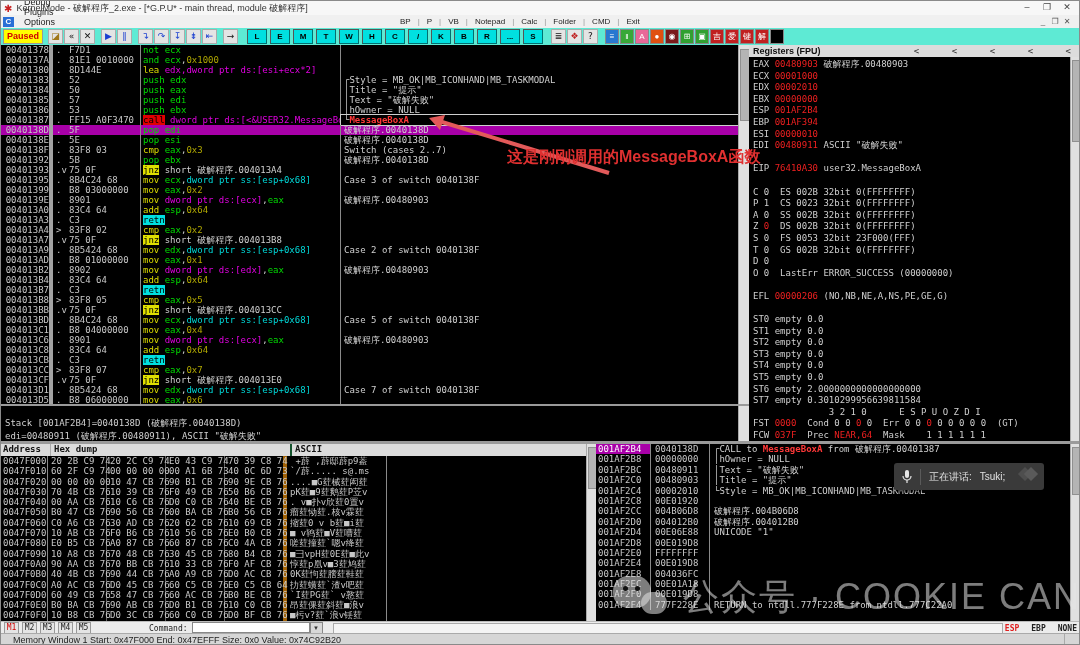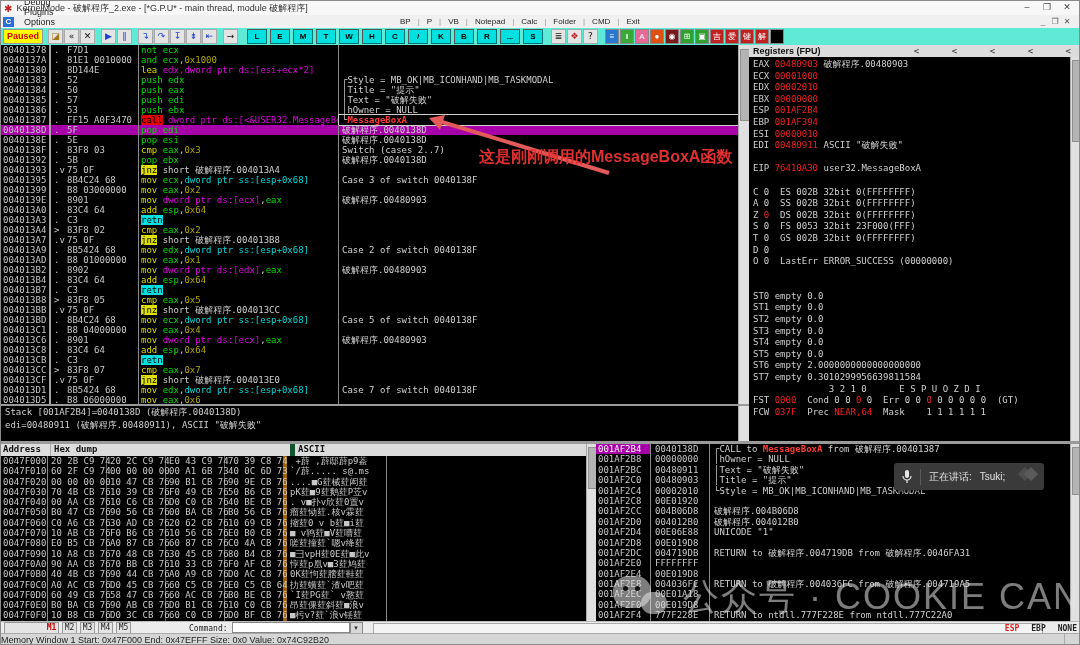--- a/index.html
+++ b/index.html
@@ -34,52 +34,52 @@
   .lbtn{width:18px;height:13px;background:#00e0e0;border:1px solid #555;border-right-color:#007070;
         border-bottom-color:#007070;color:#000;font-size:8px;font-weight:bold;text-align:center;
         line-height:13px;margin-right:3px;}
   .ricons{display:flex;margin-left:6px;}
   .ricon{width:12px;height:13px;color:#fff;font-size:8px;text-align:center;line-height:13px;
          margin-right:1px;border:1px solid #888;overflow:hidden;}
   
   .disasm{position:absolute;left:0;top:44px;width:737px;height:359px;background:#000;overflow:hidden;}
   .drow{display:flex;height:10px;line-height:10px;font-size:9px;white-space:pre;}
   .drow.cur{background:#a800a8;}
-  .c-a{width:46px;padding-left:2px;border-right:2px solid #a3a3a3;color:#c8c8c8;}
+  .c-a{width:46px;padding-left:2px;border-right:4px solid #a3a3a3;color:#c8c8c8;text-align:right;}
   .c-d{width:13px;padding-left:3px;color:#c8c8c8;}
   .c-b{width:71px;border-right:1px solid #8a8a8a;color:#c8c8c8;overflow:hidden;}
   .c-i{width:197px;border-right:1px solid #8a8a8a;padding-left:2px;overflow:hidden;}
   .c-c{flex:1;padding-left:3px;overflow:hidden;}
   .boxed{outline:1px solid #cfcfcf;}
   .tk-g{color:#00dc00;}.tk-y{color:#dede00;}.tk-o{color:#b0a800;}.tk-m{color:#e000e0;}
   .tk-c{color:#00d8d8;}.tk-w{color:#d0d0d0;}.tk-r{color:#ee2020;}
   .tk-red{color:#ff3838;font-weight:bold;}
   .tk-hlr{background:#e00000;color:#000;}
   .tk-hly{background:#e0e000;color:#000;}
   .tk-hlc{background:#00e0e0;color:#000;}
   .splitter1{position:absolute;left:0;top:403px;width:748px;height:2px;background:#9a9a9a;}
-  .infopane{position:absolute;left:0;top:405px;width:737px;height:35px;background:#000;padding-top:0;}
+  .infopane{position:absolute;left:0;top:405px;width:737px;height:35px;background:#000;padding-top:11px;}
   .iline{font-size:9px;line-height:13px;color:#d0d0d0;padding-left:4px;white-space:pre;}
   .cpu-sb{position:absolute;left:737px;top:44px;width:11px;height:396px;background:#e0e0e0;border-left:1px solid #aaa;}
   .cpu-sb .thumb{position:absolute;left:1px;top:4px;width:9px;height:70px;background:#b4b4b4;border:1px solid #909090;}
   
   .regwin{position:absolute;left:748px;top:44px;width:332px;height:396px;background:#000;}
   .reghdr{height:12px;background:#dcdcdc;color:#111;font-size:9px;font-weight:bold;
           display:flex;justify-content:space-between;align-items:center;padding:0 10px 0 4px;}
   .regarrows{font-weight:normal;white-space:pre;color:#333;}
   .reglines{padding-top:2px;}
   .rline{height:11.6px;line-height:11.6px;font-size:9px;white-space:pre;color:#d0d0d0;padding-left:4px;overflow:hidden;}
   .reg-sb{position:absolute;left:1069px;top:56px;width:11px;height:384px;background:#e0e0e0;border-left:1px solid #aaa;}
   .reg-sb .thumb{position:absolute;left:1px;top:3px;width:9px;height:80px;background:#b4b4b4;border:1px solid #909090;}
   .splitter2{position:absolute;left:0;top:440px;width:1080px;height:3px;background:#9a9a9a;}
   
   .hexwin{position:absolute;left:0;top:443px;width:585px;height:177px;background:#000;overflow:hidden;}
   .hexhdr{height:12px;background:#dcdcdc;color:#111;font-size:9px;font-weight:bold;display:flex;}
   .hh-a{width:47px;padding-left:2px;border-right:1px solid #aaa;}
-  .hh-h{width:236px;padding-left:3px;border-right:5px solid #14532d;}
+  .hh-h{width:236px;padding-left:3px;border-right:2px solid #14532d;}
   .hh-s{padding-left:3px;}
   .hrow{display:flex;height:10.3px;line-height:10.3px;font-size:9px;white-space:pre;}
   .h-a{width:44px;padding-left:2px;border-right:1px solid #8a8a8a;color:#c8c8c8;}
   .h-g{width:55px;padding-left:3px;border-right:1px solid #5f5f5f;color:#c8c8c8;}
   .h-g.last{border-right:4px solid #a16207;}
   .h-s{width:96px;padding-left:3px;border-right:1px solid #8a8a8a;color:#c8c8c8;overflow:hidden;}
   .hex-sb{position:absolute;left:585px;top:443px;width:10px;height:177px;background:#e0e0e0;border-left:1px solid #aaa;}
   .hex-sb .thumb{position:absolute;left:1px;top:3px;width:8px;height:40px;background:#b4b4b4;border:1px solid #909090;}
   
   .stackwin{position:absolute;left:595px;top:443px;width:474px;height:177px;background:#000;overflow:hidden;}
@@ -88,36 +88,36 @@
   .s-a.sel{background:#a800a8;color:#ffffff;}
   .s-v{width:54px;padding-left:4px;color:#c8c8c8;border-right:1px solid #8a8a8a;}
   .s-c{flex:1;padding-left:4px;overflow:hidden;}
   .stack-sb{position:absolute;left:1069px;top:443px;width:11px;height:177px;background:#e0e0e0;border-left:1px solid #aaa;}
   .stack-sb .thumb{position:absolute;left:1px;top:3px;width:9px;height:46px;background:#b4b4b4;border:1px solid #909090;}
   
   .bottombar{position:absolute;left:0;top:620px;width:1080px;height:12px;background:#ececec;
              display:flex;align-items:center;border-top:1px solid #bbb;font-size:8px;}
   .mtab{min-width:13px;height:10px;border:1px solid #999;background:#e4e4e4;color:#222;
         text-align:center;line-height:10px;margin-left:3px;font-family:"DejaVu Sans Mono",monospace;}
-  .mtab.active{color:#d00000;font-weight:bold;padding-left:40px;}
+  .mtab.active{color:#d00000;font-weight:normal;}
   .cmdlabel{margin-left:58px;color:#222;font-family:"DejaVu Sans Mono",monospace;}
   .cmdbox{display:flex;margin-left:4px;}
   .cmdbox input{width:112px;height:9px;border:1px solid #888;font-size:8px;padding:0 2px;}
   .cmddrop{width:11px;height:11px;background:#d8d8d8;border:1px solid #888;font-size:6px;
            text-align:center;line-height:11px;color:#333;}
   .cmdrest{width:668px;height:9px;background:#f4f4f4;border:1px solid #aaa;margin-left:10px;}
   .flagbtns{position:absolute;right:4px;display:flex;font-family:"DejaVu Sans Mono",monospace;}
   .fbtn{margin-left:12px;color:#222;font-weight:bold;}
   .fbtn.active{color:#e02020;}
   .statusbar{position:absolute;left:0;top:632px;width:1080px;height:13px;background:#d6d6d6;
-             font-size:9px;color:#222;line-height:13px;padding-left:0;border-top:1px solid #aaa;box-sizing:border-box;}
+             font-size:9px;color:#222;line-height:13px;padding-left:12px;border-top:1px solid #aaa;box-sizing:border-box;}
   .grip{position:absolute;right:0;top:0;width:16px;height:13px;border-left:1px solid #aaa;}
   
   .anno-svg{position:absolute;left:0;top:0;pointer-events:none;}
-  .anno-text{position:absolute;left:478px;top:146px;font-size:16px;font-weight:bold;color:#e03030;
+  .anno-text{position:absolute;left:506px;top:146px;font-size:16px;font-weight:bold;color:#e03030;
              pointer-events:none;white-space:nowrap;}
   .watermark{position:absolute;left:612px;top:572px;display:flex;align-items:center;gap:14px;
              color:rgba(228,228,228,0.55);font-size:36px;letter-spacing:2px;pointer-events:none;white-space:nowrap;}
   .wm-icon{position:relative;width:56px;height:48px;}
   .wm-b1{position:absolute;left:0;top:2px;width:38px;height:32px;background:rgba(228,228,228,0.55);border-radius:15px;}
   .wm-b2{position:absolute;left:28px;top:18px;width:26px;height:22px;background:rgba(228,228,228,0.55);border-radius:11px;}
   .wm-e{position:absolute;width:5px;height:5px;background:#111;border-radius:50%;}
   .voice{position:absolute;left:893px;top:462px;width:150px;height:27px;background:#3a3a3a;border-radius:3px;
          display:flex;align-items:center;box-shadow:0 1px 3px rgba(0,0,0,.6);}
   .voice-text{color:#e0e0e0;font-size:10px;margin-left:8px;white-space:pre;}
@@ -293,27 +293,29 @@
         <div class="rline"><span class="tk-w">EDX </span><span class="tk-r">00002010</span></div>
         <div class="rline"><span class="tk-w">EBX </span><span class="tk-r">00000000</span></div>
         <div class="rline"><span class="tk-w">ESP </span><span class="tk-r">001AF2B4</span></div>
         <div class="rline"><span class="tk-w">EBP </span><span class="tk-r">001AF394</span></div>
         <div class="rline"><span class="tk-w">ESI </span><span class="tk-r">00000010</span></div>
         <div class="rline"><span class="tk-w">EDI </span><span class="tk-r">00480911</span><span class="tk-w"> ASCII "破解失败"</span></div>
         <div class="rline"></div>
         <div class="rline"><span class="tk-w">EIP </span><span class="tk-r">76410A30</span><span class="tk-w"> user32.MessageBoxA</span></div>
         <div class="rline"></div>
         <div class="rline"><span class="tk-w">C 0  ES 002B 32bit 0(FFFFFFFF)</span></div>
+        <div class="rline"><span class="tk-w">P 1  CS 0023 32bit 0(FFFFFFFF)</span></div>
         <div class="rline"><span class="tk-w">A 0  SS 002B 32bit 0(FFFFFFFF)</span></div>
         <div class="rline"><span class="tk-w">Z </span><span class="tk-r">0</span><span class="tk-w">  DS 002B 32bit 0(FFFFFFFF)</span></div>
         <div class="rline"><span class="tk-w">S 0  FS 0053 32bit 23F000(FFF)</span></div>
         <div class="rline"><span class="tk-w">T 0  GS 002B 32bit 0(FFFFFFFF)</span></div>
         <div class="rline"><span class="tk-w">D 0</span></div>
         <div class="rline"><span class="tk-w">O 0  LastErr ERROR_SUCCESS (00000000)</span></div>
         <div class="rline"></div>
+        <div class="rline"><span class="tk-w">EFL </span><span class="tk-r">00000206</span><span class="tk-w"> (NO,NB,NE,A,NS,PE,GE,G)</span></div>
         <div class="rline"></div>
         <div class="rline"><span class="tk-w">ST0 empty 0.0</span></div>
         <div class="rline"><span class="tk-w">ST1 empty 0.0</span></div>
         <div class="rline"><span class="tk-w">ST2 empty 0.0</span></div>
         <div class="rline"><span class="tk-w">ST3 empty 0.0</span></div>
         <div class="rline"><span class="tk-w">ST4 empty 0.0</span></div>
         <div class="rline"><span class="tk-w">ST5 empty 0.0</span></div>
         <div class="rline"><span class="tk-w">ST6 empty 2.0000000000000000000</span></div>
         <div class="rline"><span class="tk-w">ST7 empty 0.3010299956639811584</span></div>
         <div class="rline"><span class="tk-w">              3 2 1 0      E S P U O Z D I</span></div>
@@ -361,24 +363,23 @@
         <div class="srow"><span class="s-a sel">001AF2B4</span><span class="s-v">0040138D</span><span class="s-c"><span class="tk-w">┌CALL to </span><span class="tk-red">MessageBoxA</span><span class="tk-w"> from 破解程序.00401387</span></span></div>
         <div class="srow"><span class="s-a">001AF2B8</span><span class="s-v">00000000</span><span class="s-c"><span class="tk-w">│hOwner = NULL</span></span></div>
         <div class="srow"><span class="s-a">001AF2BC</span><span class="s-v">00480911</span><span class="s-c"><span class="tk-w">│Text = "破解失败"</span></span></div>
         <div class="srow"><span class="s-a">001AF2C0</span><span class="s-v">00480903</span><span class="s-c"><span class="tk-w">│Title = "提示"</span></span></div>
         <div class="srow"><span class="s-a">001AF2C4</span><span class="s-v">00002010</span><span class="s-c"><span class="tk-w">└Style = MB_OK|MB_ICONHAND|MB_TASKMODAL</span></span></div>
         <div class="srow"><span class="s-a">001AF2C8</span><span class="s-v">00E01920</span><span class="s-c"></span></div>
         <div class="srow"><span class="s-a">001AF2CC</span><span class="s-v">004B06D8</span><span class="s-c"><span class="tk-w">破解程序.004B06D8</span></span></div>
         <div class="srow"><span class="s-a">001AF2D0</span><span class="s-v">004012B0</span><span class="s-c"><span class="tk-w">破解程序.004012B0</span></span></div>
         <div class="srow"><span class="s-a">001AF2D4</span><span class="s-v">00E06E88</span><span class="s-c"><span class="tk-w">UNICODE "1"</span></span></div>
         <div class="srow"><span class="s-a">001AF2D8</span><span class="s-v">00E019D8</span><span class="s-c"></span></div>
-        <div class="srow"><span class="s-a">001AF2DC</span><span class="s-v">004719DB</span><span class="s-c"><span class="tk-w">RETURN to 破解程序.004719DB from 破解程序.0046FA31</span></span></div>
         <div class="srow"><span class="s-a">001AF2E0</span><span class="s-v">FFFFFFFF</span><span class="s-c"></span></div>
         <div class="srow"><span class="s-a">001AF2E4</span><span class="s-v">00E019D8</span><span class="s-c"></span></div>
-        <div class="srow"><span class="s-a">001AF2E8</span><span class="s-v">004036FC</span><span class="s-c"><span class="tk-w">RETURN to 破解程序.004036FC from 破解程序.004719A5</span></span></div>
+        <div class="srow"><span class="s-a">001AF2E8</span><span class="s-v">004036FC</span></div>
         <div class="srow"><span class="s-a">001AF2EC</span><span class="s-v">00E01A18</span><span class="s-c"></span></div>
         <div class="srow"><span class="s-a">001AF2F0</span><span class="s-v">00E019D8</span><span class="s-c"></span></div>
         <div class="srow"><span class="s-a">001AF2F4</span><span class="s-v">777F228E</span><span class="s-c"><span class="tk-w">RETURN to ntdll.777F228E from ntdll.777C22A0</span></span></div>
       </div>
   </div>
   <div class="stack-sb">
       <span class="thumb"></span>
     </div>
 
   <div class="bottombar">

